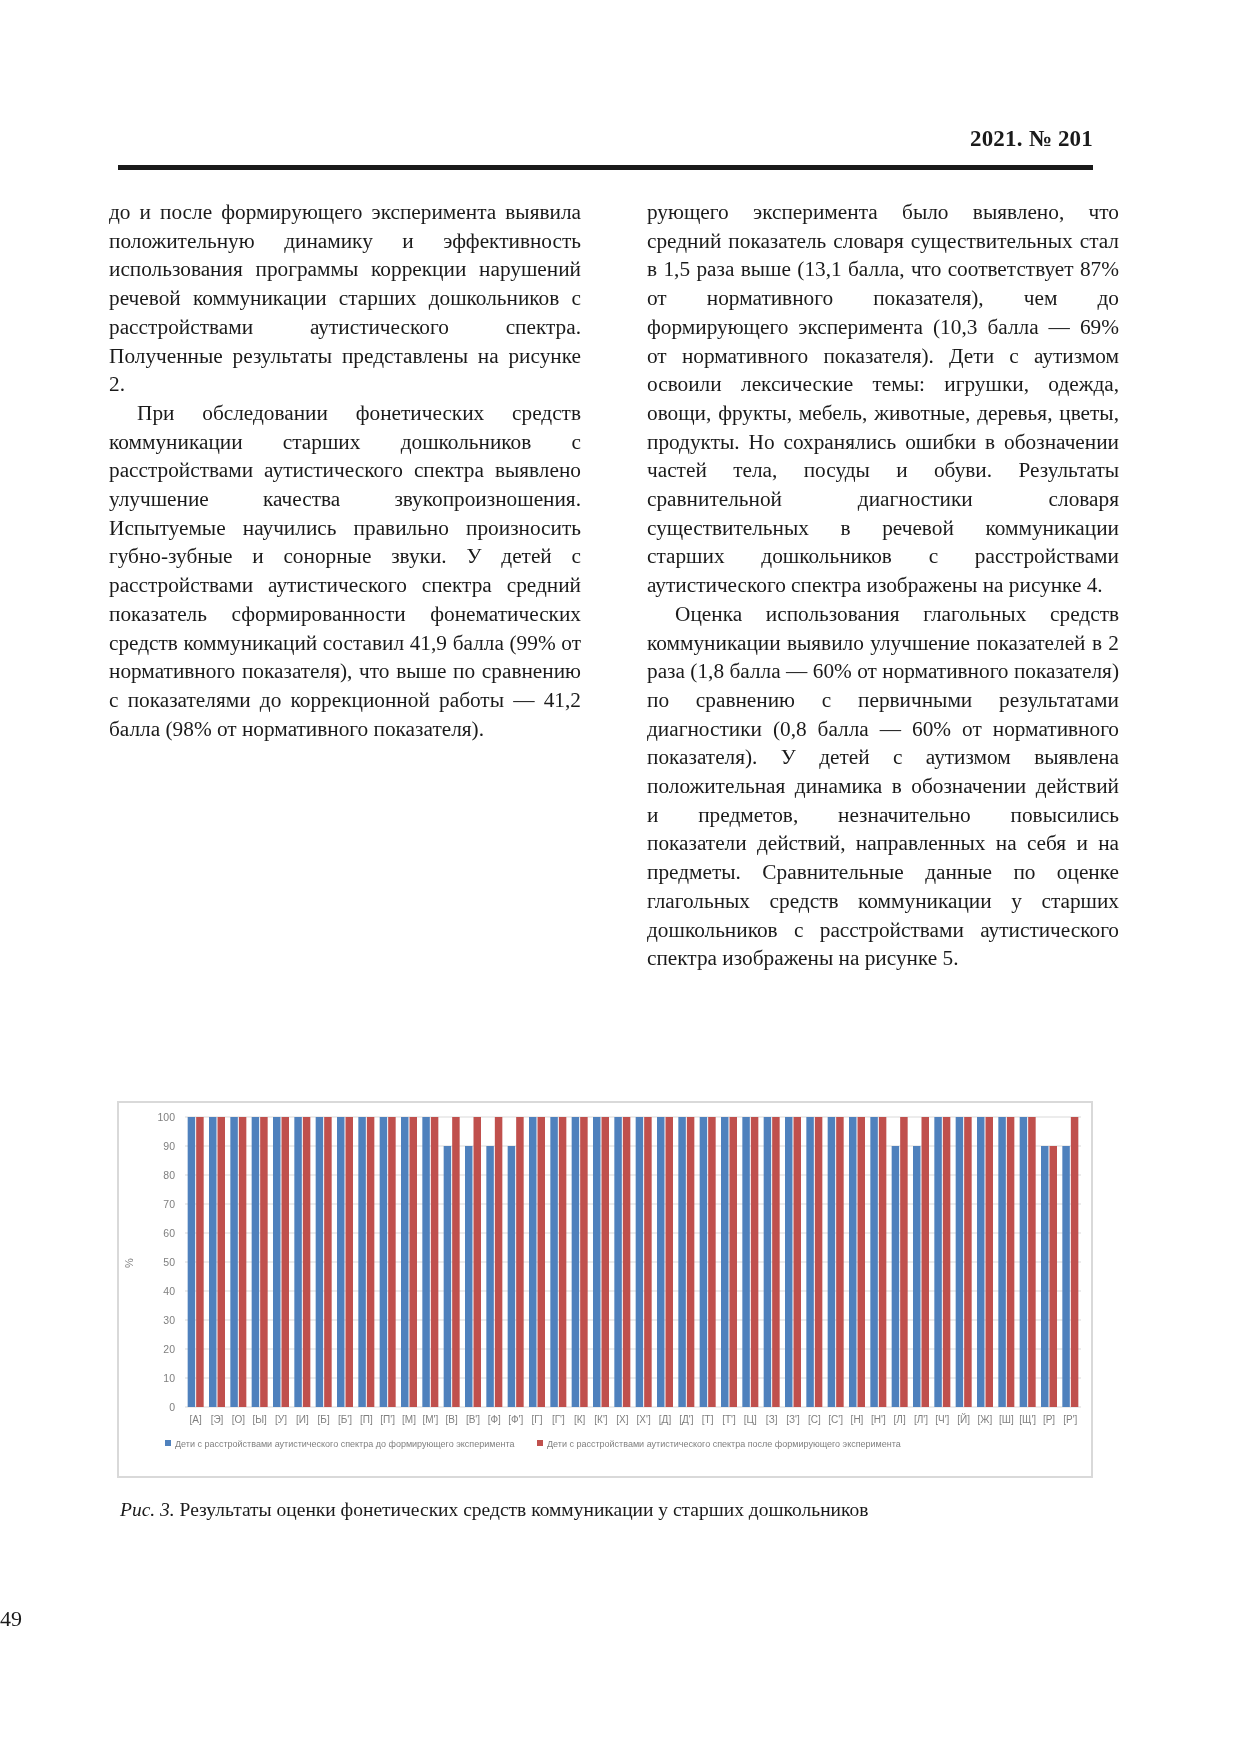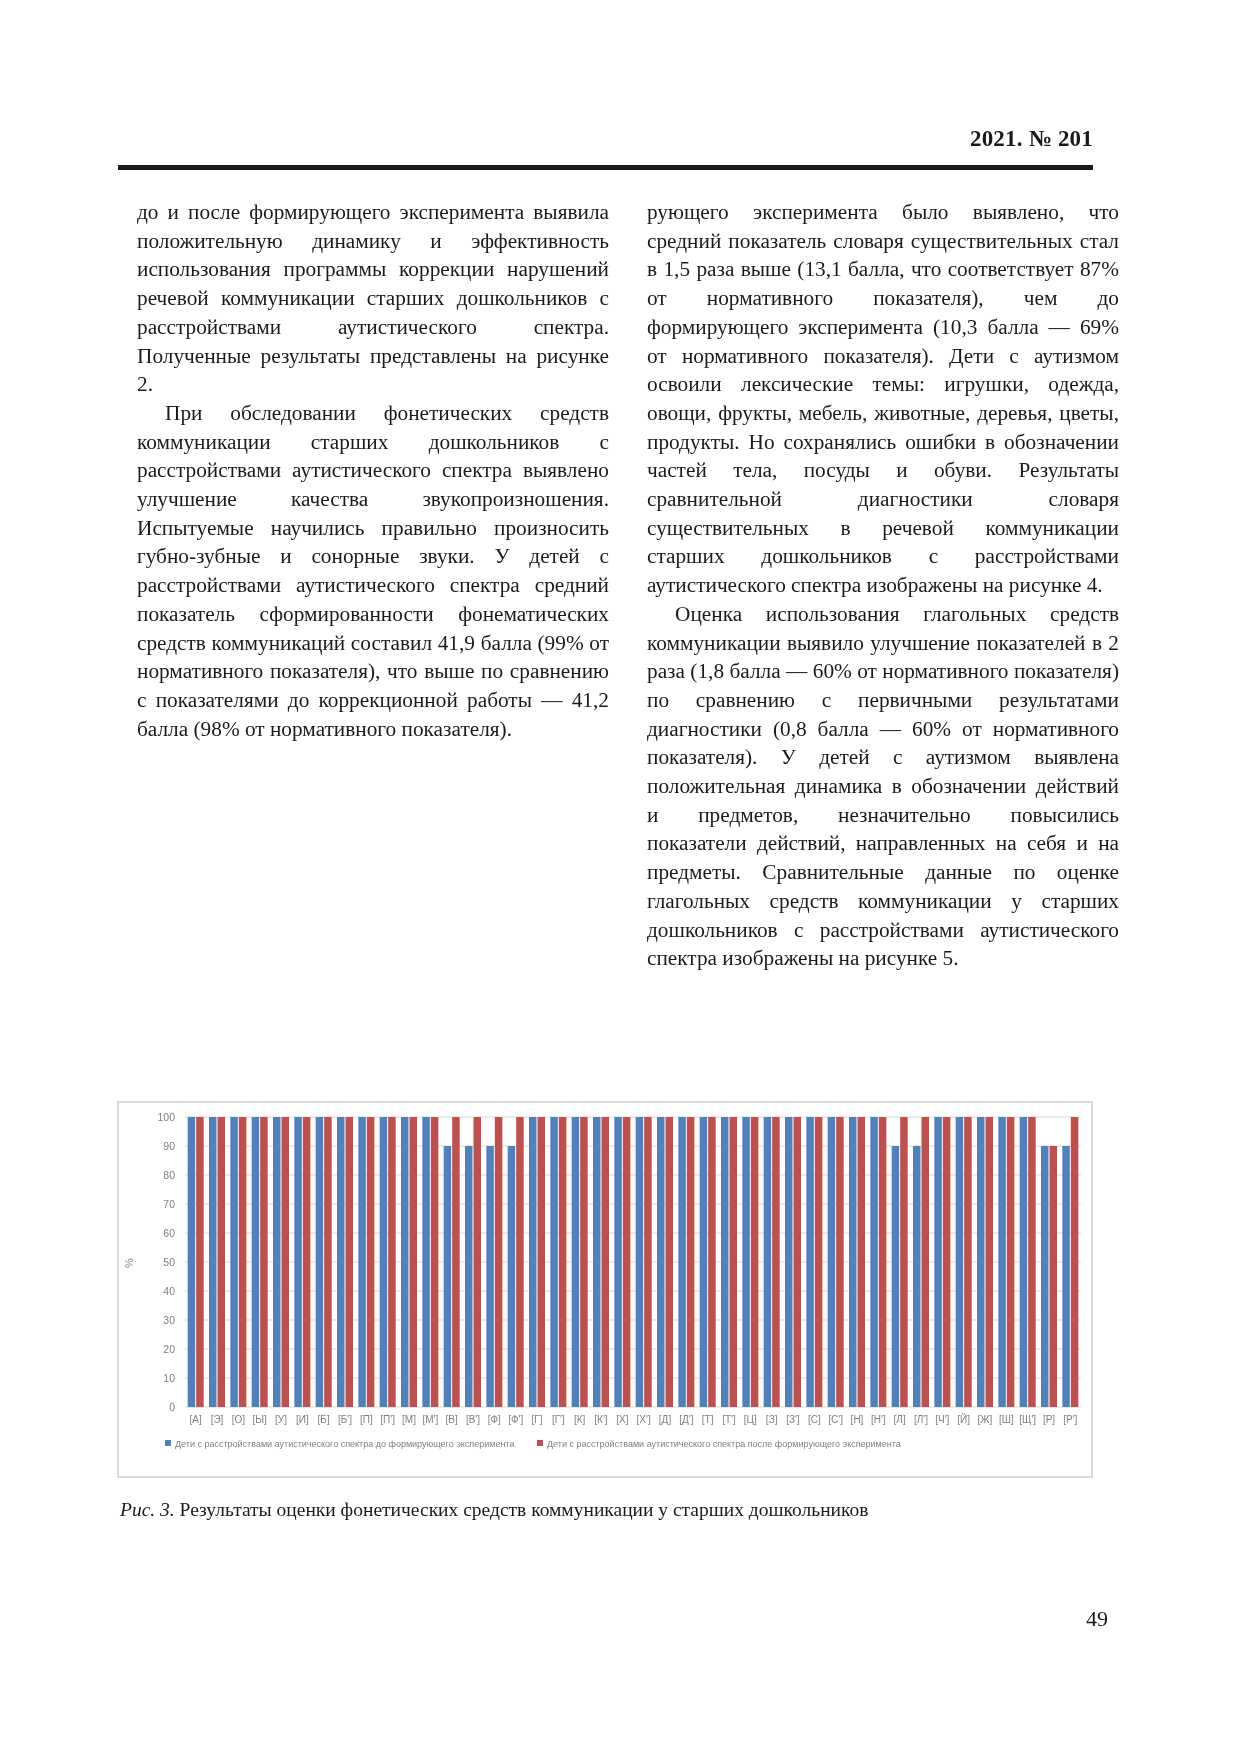--- a/index.html
+++ b/index.html
@@ -3,33 +3,33 @@
 <meta charset="utf-8">
 <style>
   html, body { margin: 0; padding: 0; background: #ffffff; }
   body { width: 1240px; height: 1754px; position: relative; overflow: hidden;
          font-family: "Liberation Serif", "DejaVu Serif", serif; color: #1a1a1a; }
   .header { position: absolute; right: 147px; top: 126px; font-weight: bold; font-size: 23px;
             letter-spacing: 0.2px; }
   .rule { position: absolute; left: 118px; top: 165px; width: 975px; height: 5px; background: #1a1a1a; }
   .col { position: absolute; top: 198px; width: 472px; font-size: 21.3px; line-height: 28.7px;
          text-align: justify; }
-  .col.left { left: 137px; }
+  .col.left { left: 109px; }
   .col.right { left: 647px; }
   .col p { margin: 0; }
   .col p.indent { text-indent: 28px; }
   .col p.cont { text-indent: 0; }
 
   .chart-frame { position: absolute; left: 117px; top: 1101px; width: 976px; height: 377px;
                  border: 2px solid #d9d9d9; box-sizing: border-box; background: #fff; }
   #chart-svg { position: absolute; left: 0; top: 0; }
   .caption { position: absolute; left: 120px; top: 1497px; width: 1000px; text-align: left;
              font-size: 19.5px; line-height: 26px; }
   .caption .fig-label { font-style: italic; }
-  .page-number { position: absolute; left: 0; width: 1108px; top: 1606px; text-align: right;
+  .page-number { position: absolute; left: 0; width: 1108px; top: 1606px; text-align: left;
                  font-size: 22px; }
 </style>
 </head>
 <body>
 
 <div class="header">2021. № 201</div>
 <div class="rule"></div>
 
 <div class="col left" id="col-left">
     <p class="cont">до и после формирующего эксперимента выявила положительную динамику и эффективность использования программы коррекции нарушений речевой коммуникации старших дошкольников с расстройствами аутистического спектра. Полученные результаты представлены на рисунке 2.</p>

